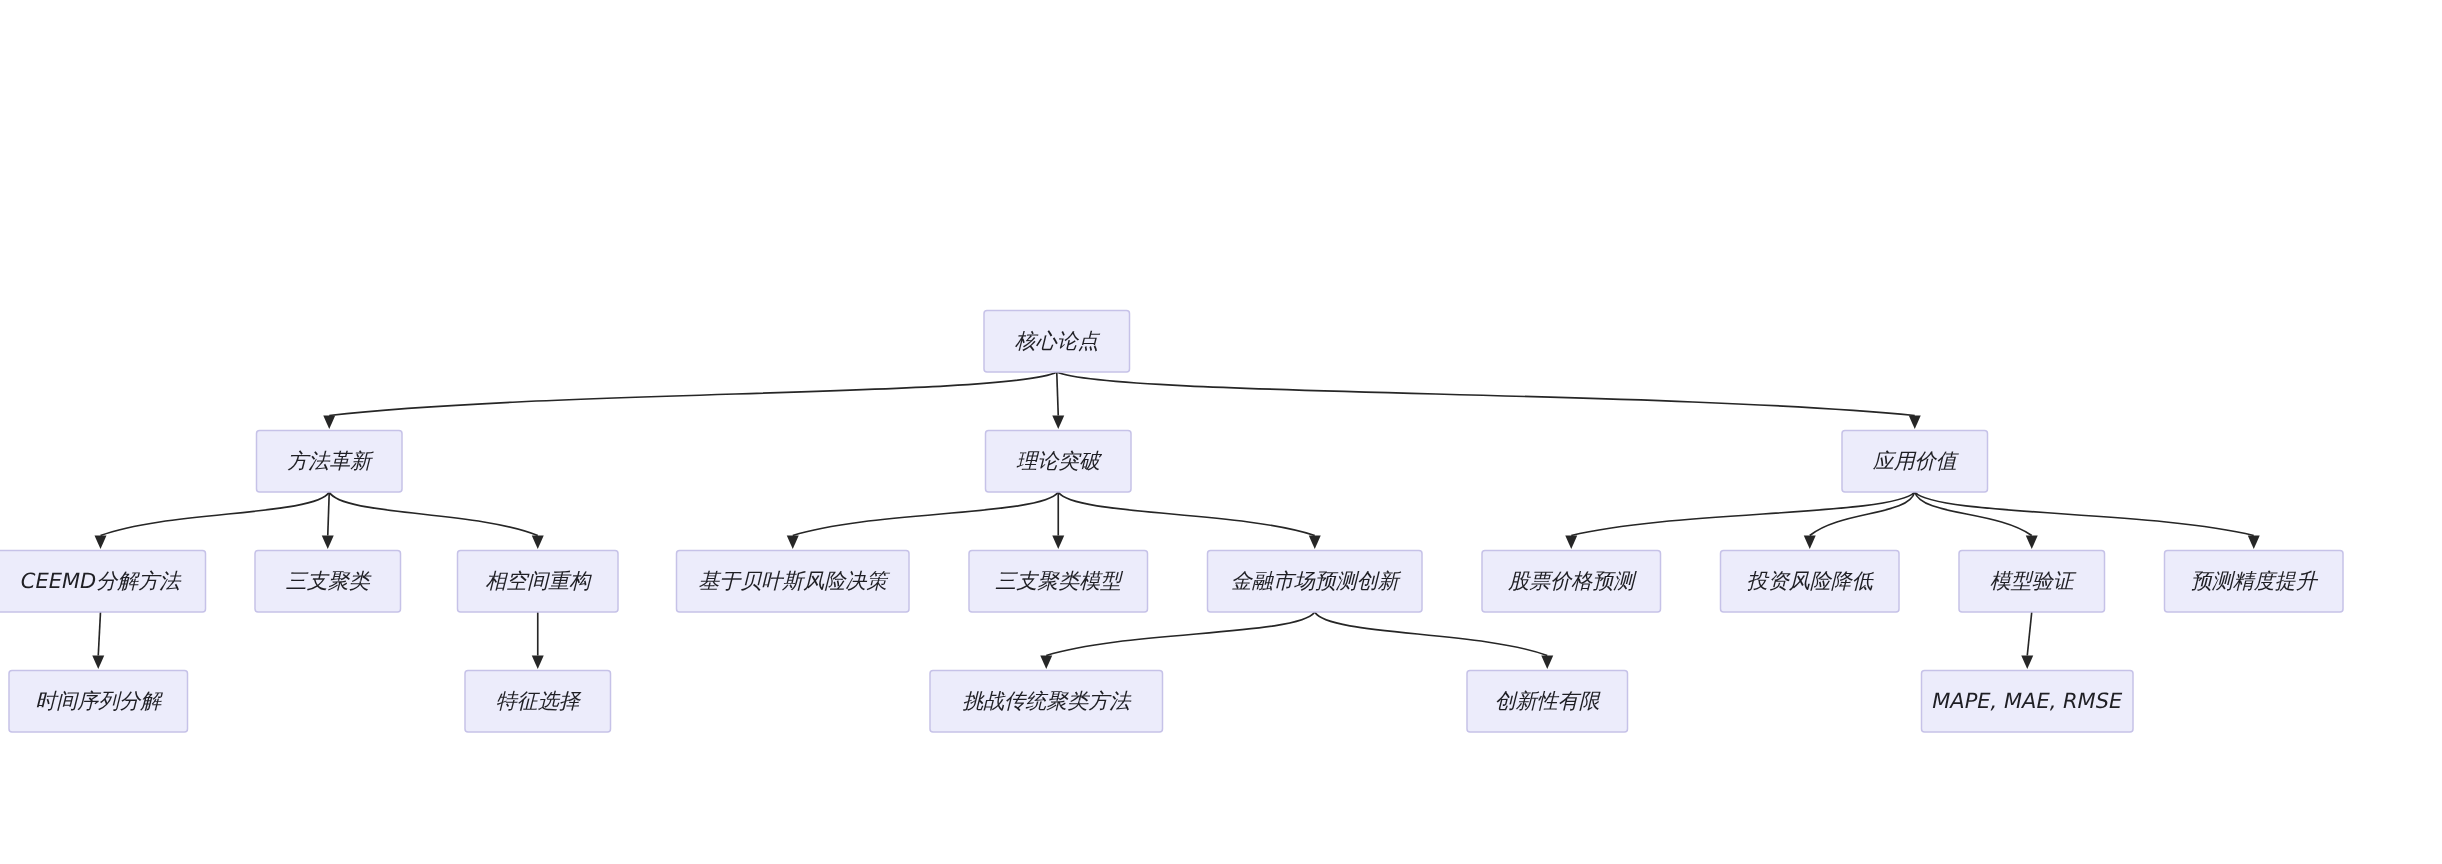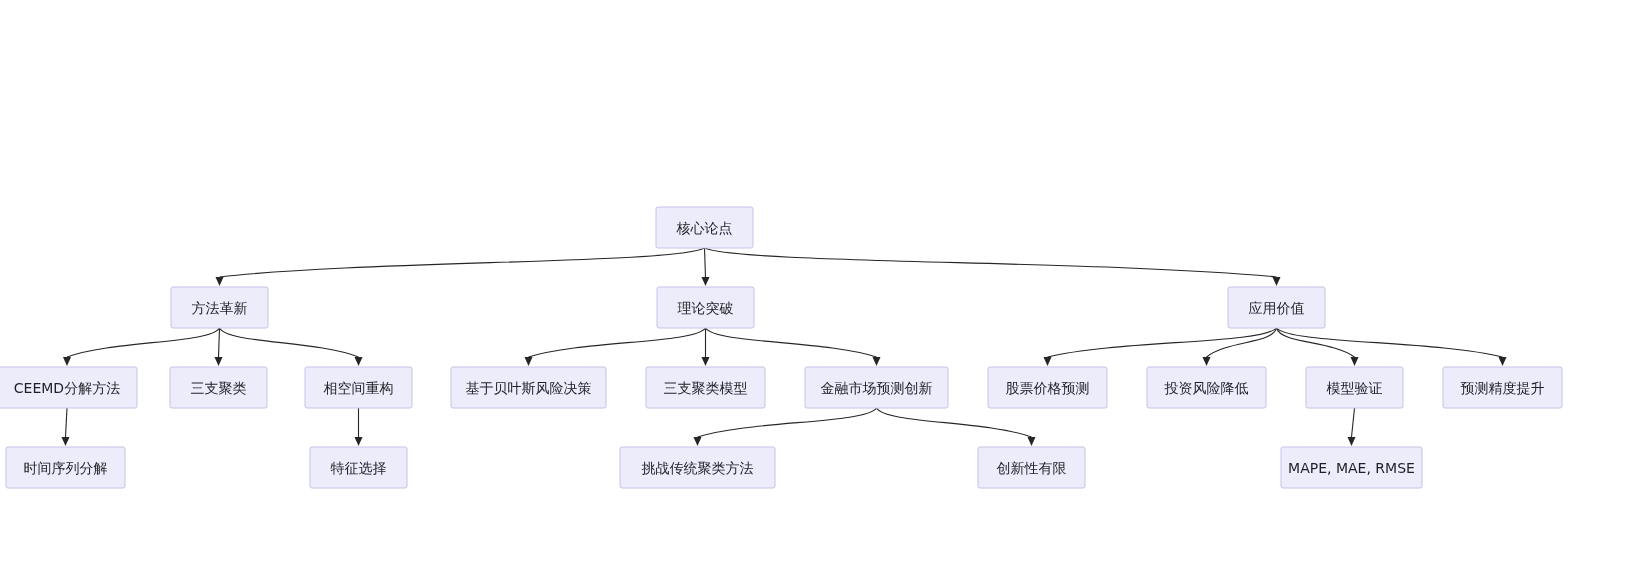--- a/index.html
+++ b/index.html
@@ -11,20 +11,21 @@
     width: 1628px;
     height: 576px;
     font-family: "DejaVu Sans", "Liberation Sans", sans-serif;
     overflow: hidden;
   }
   #diagram-root {
     position: relative;
     width: 1628px;
     height: 576px;
     background: #ffffff;
+    font-style: italic;
   }
   svg#flowchart {
     display: block;
     width: 1628px;
     height: 576px;
   }
   .node-box {
     fill: #ececfb;
     stroke: #c6c2e8;
     stroke-width: 1;

